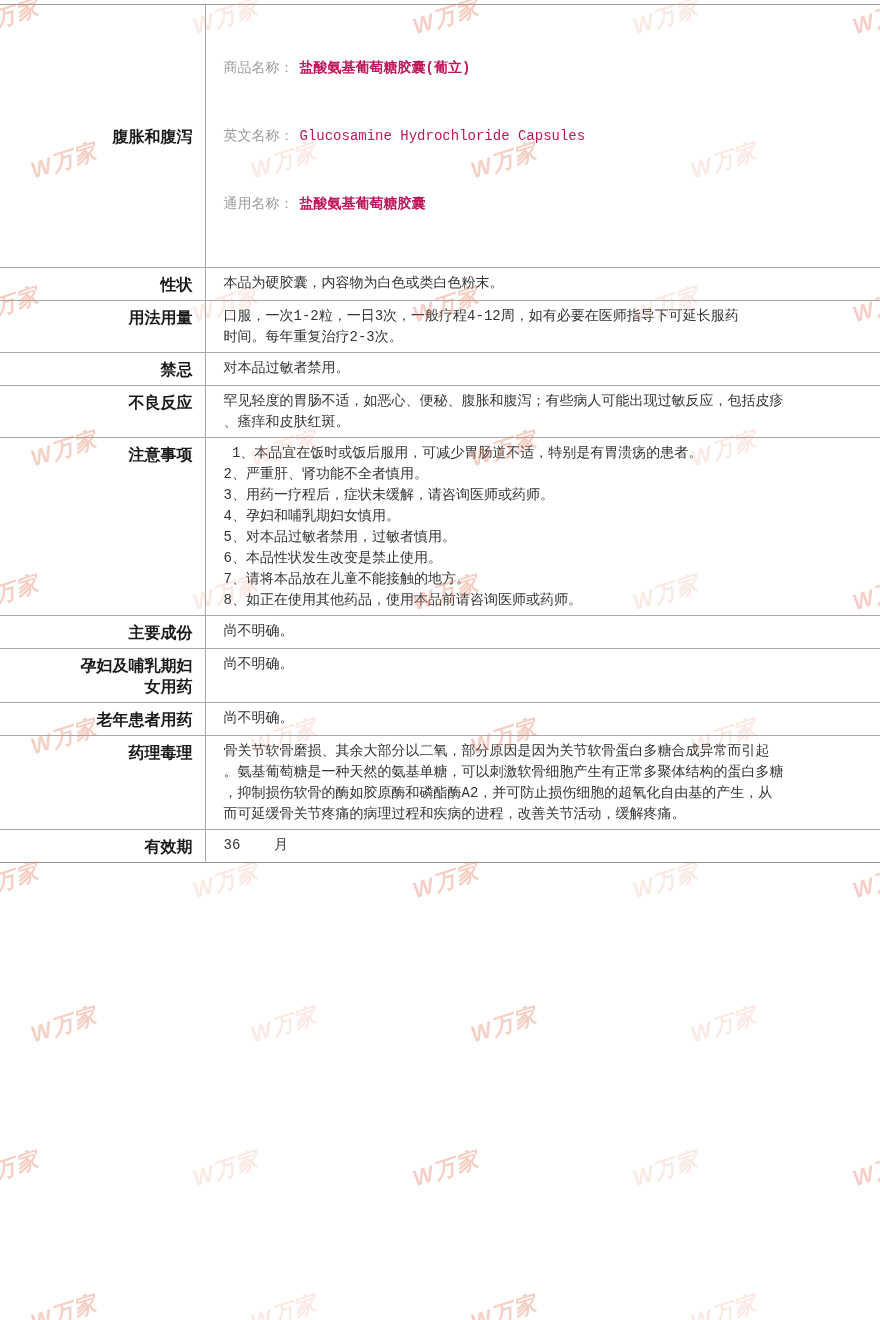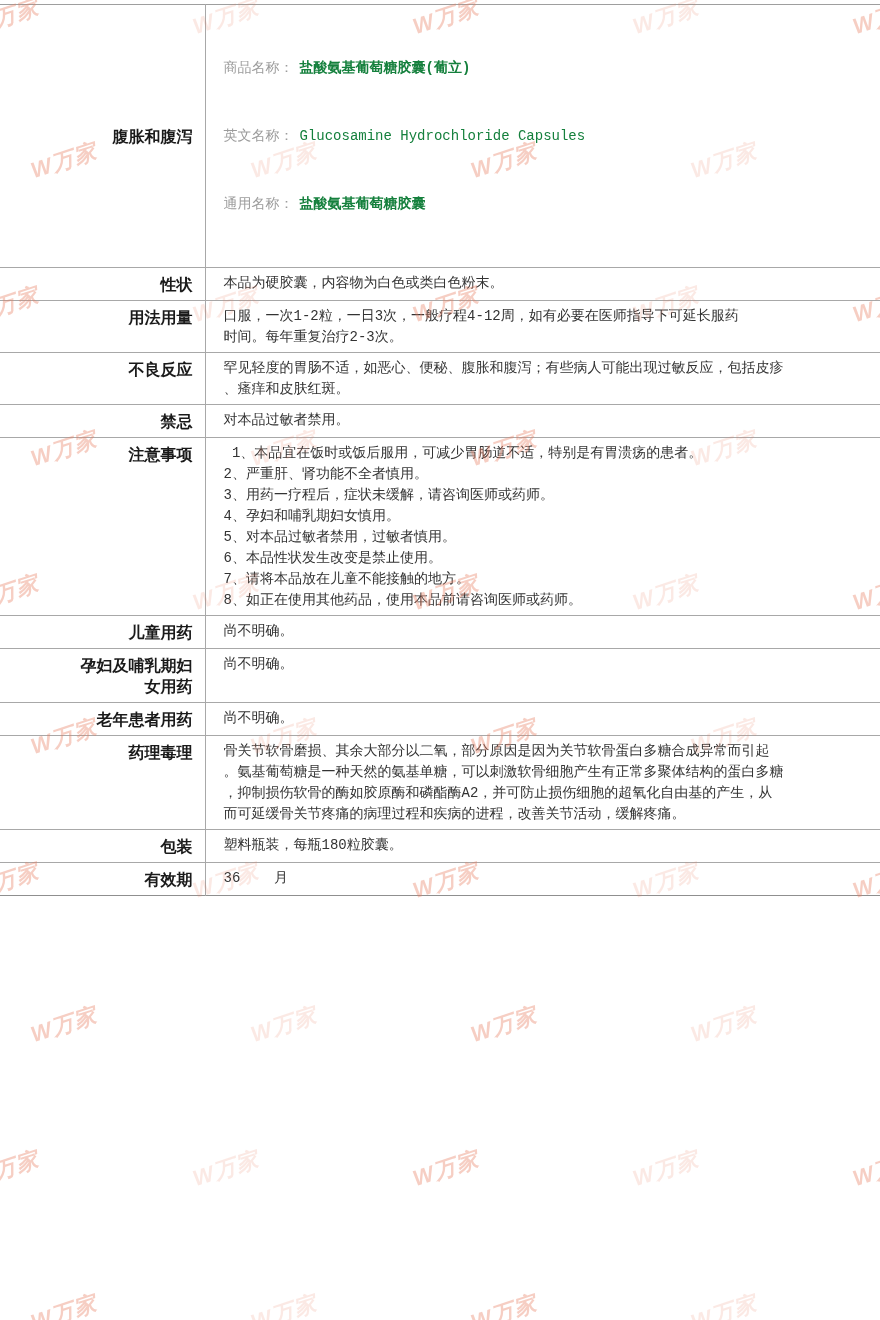--- a/index.html
+++ b/index.html
@@ -68,21 +68,21 @@
     line-height: 21px;
     white-space: pre-wrap;
     word-break: break-all;
     font-family: "Liberation Mono", "DejaVu Sans Mono", monospace;
     box-sizing: border-box;
   }
   tr.row-drug-name td.label { vertical-align: middle; }
   tr.row-drug-name td.content { padding-top: 8px; padding-bottom: 8px; }
   .name-line { line-height: 26px; white-space: normal; }
   .name-prefix { color: #9c9c9c; margin-right: 6px; }
-  .name-value { color: #15803d; font-weight: bold; text-align: right; }
+  .name-value { color: #be185d; font-weight: bold; text-align: right; }
   .name-line.en .name-value { font-weight: normal; }
 </style>
 </head>
 <body>
 
 <table class="drug-table">
   <tbody id="table-body">
     <tr class="row-drug-name">
       <td class="label">腹胀和腹泻</td>
       <td class="content">
@@ -100,61 +100,57 @@
       <tr>
     <td class="label">性状</td>
     <td class="content">本品为硬胶囊，内容物为白色或类白色粉末。</td>
   </tr>
       <tr>
     <td class="label">用法用量</td>
     <td class="content">口服，一次1-2粒，一日3次，一般疗程4-12周，如有必要在医师指导下可延长服药
 时间。每年重复治疗2-3次。</td>
   </tr>
       <tr>
+    <td class="label">禁忌</td>
+    <td class="content">对本品过敏者禁用。</td>
+  </tr>
+      <tr>
     <td class="label">不良反应</td>
     <td class="content">罕见轻度的胃肠不适，如恶心、便秘、腹胀和腹泻；有些病人可能出现过敏反应，包括皮疹
 、瘙痒和皮肤红斑。</td>
-  </tr>
-      <tr>
-    <td class="label">禁忌</td>
-    <td class="content">对本品过敏者禁用。</td>
   </tr>
       <tr>
     <td class="label">注意事项</td>
     <td class="content"> 1、本品宜在饭时或饭后服用，可减少胃肠道不适，特别是有胃溃疡的患者。
 2、严重肝、肾功能不全者慎用。
 3、用药一疗程后，症状未缓解，请咨询医师或药师。
 4、孕妇和哺乳期妇女慎用。
 5、对本品过敏者禁用，过敏者慎用。
 6、本品性状发生改变是禁止使用。
 7、请将本品放在儿童不能接触的地方。
 8、如正在使用其他药品，使用本品前请咨询医师或药师。</td>
   </tr>
       <tr>
-    <td class="label">儿童用药</td>
+    <td class="label">主要成份</td>
     <td class="content">尚不明确。</td>
   </tr>
       <tr>
     <td class="label">孕妇及哺乳期妇女用药</td>
     <td class="content">尚不明确。</td>
   </tr>
       <tr>
     <td class="label">老年患者用药</td>
     <td class="content">尚不明确。</td>
   </tr>
       <tr>
     <td class="label">药理毒理</td>
     <td class="content">骨关节软骨磨损、其余大部分以二氧，部分原因是因为关节软骨蛋白多糖合成异常而引起
 。氨基葡萄糖是一种天然的氨基单糖，可以刺激软骨细胞产生有正常多聚体结构的蛋白多糖
 ，抑制损伤软骨的酶如胶原酶和磷酯酶A2，并可防止损伤细胞的超氧化自由基的产生，从
 而可延缓骨关节疼痛的病理过程和疾病的进程，改善关节活动，缓解疼痛。</td>
-  </tr>
-      <tr>
-    <td class="label">包装</td>
-    <td class="content">塑料瓶装，每瓶180粒胶囊。</td>
   </tr>
       <tr>
     <td class="label">有效期</td>
     <td class="content">36    月</td>
   </tr>
     </tbody>
 </table>
 
 <div class="wm-layer">
     <span class="wm" style="left: -28px; top: 2px; color: rgb(232, 127, 99); opacity: 0.38;">W万家</span>

